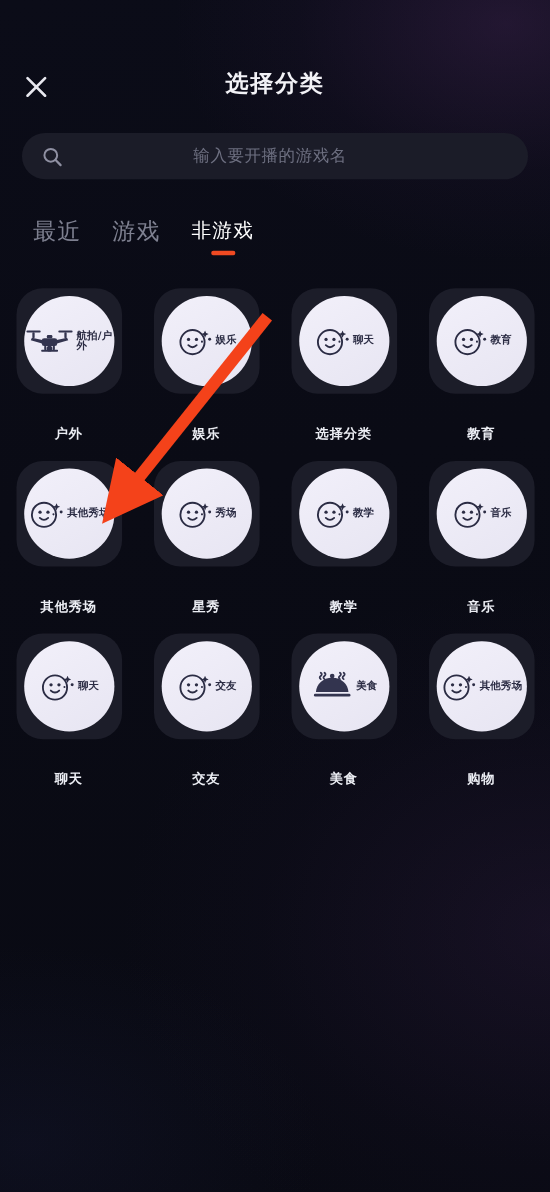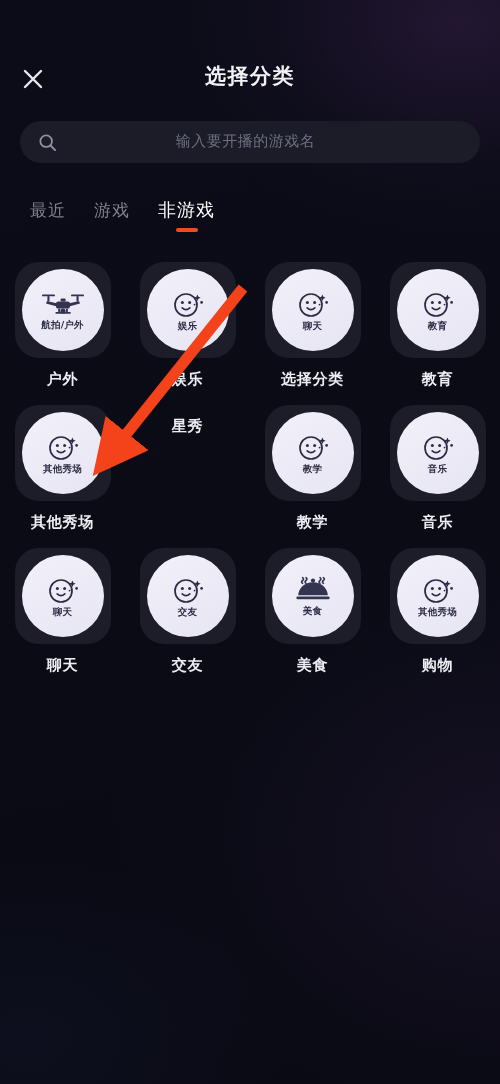--- a/index.html
+++ b/index.html
@@ -41,36 +41,36 @@
     background:#1b1c28;
     border-radius:21px;
     display:flex; align-items:center;
     cursor:text;
   }
   #search-icon { margin-left:18px; display:flex; }
   #search-input {
     flex:1; height:100%;
     background:transparent; border:none; outline:none;
     text-align:center;
-    font-family:Liberation Mono, monospace;
+    font-family:Liberation Serif, serif;
     font-size:15px; color:#a3a3a3;
     padding-right:46px;
     letter-spacing:0.5px;
   }
   #search-input::placeholder { color:#6d6f80; }
 
   
   #tabs {
     position:absolute; left:16px; top:198px;
     display:flex; align-items:flex-start;
   }
   .tab {
     position:relative;
     padding:0 14px;
-    font-size:17px;
+    font-size:21px;
     color:#7e8090;
     letter-spacing:1px;
     cursor:pointer;
     line-height:24px;
   }
   .tab.active { color:#ffffff; font-weight:400; font-size:18px; }
   .tab-underline {
     position:absolute; left:50%; transform:translateX(-50%);
     bottom:-10px; width:22px; height:4px;
     border-radius:2px;
@@ -88,32 +88,32 @@
   }
   .cat-card {
     width:96px; height:96px;
     background:#1c1d29;
     border-radius:24px;
     display:flex; align-items:center; justify-content:center;
   }
   .cat-circle {
     width:82px; height:82px; border-radius:50%;
     background:linear-gradient(150deg,#f2f0fa 0%,#e7e5f2 100%);
-    display:flex; flex-direction:column;
+    display:flex; flex-direction:row;
     align-items:center; justify-content:center;
     gap:2px;
   }
   .cat-glyph { display:block; }
   .cat-inner-text {
     font-size:9.5px; color:#2b2c44; font-weight:600;
     letter-spacing:0.2px; line-height:1;
   }
   .cat-label {
-    margin-top:12px;
-    font-size:15px; color:#eceef4; font-weight:600;
+    margin-top:28px;
+    font-size:12px; color:#eceef4; font-weight:600;
     letter-spacing:0.8px;
   }
 
   
   #arrow-annotation {
     position:absolute; left:0; top:0;
     width:500px; height:1084px;
     pointer-events:none;
   }
 </style>
@@ -247,20 +247,36 @@
     <circle cx="30.6" cy="13.4" r="1.35" fill="#2b2c44"></circle>
     <circle cx="23.6" cy="15.6" r="0.95" fill="#2b2c44"></circle>
   </svg>
               </span>
               <div class="cat-inner-text">其他秀场</div>
             </div>
           </div>
           <div class="cat-label">其他秀场</div>
         </div>
         <div class="cat-cell">
+          <div class="cat-card">
+            <div class="cat-circle">
+              <span>
+                <svg class="cat-glyph" width="34" height="30" viewBox="0 0 34 30">
+    <circle cx="15" cy="16" r="11" fill="none" stroke="#2b2c44" stroke-width="1.7"></circle>
+    <circle cx="11.4" cy="13.6" r="1.5" fill="#2b2c44"></circle>
+    <circle cx="18.6" cy="13.6" r="1.5" fill="#2b2c44"></circle>
+    <path d="M11.2 18.8 Q15 22.4 18.8 18.8" fill="none" stroke="#2b2c44" stroke-width="1.7" stroke-linecap="round"></path>
+    <path d="M26.4 5.4 l1.0 2.3 l2.3 1.0 l-2.3 1.0 l-1.0 2.3 l-1.0 -2.3 l-2.3 -1.0 l2.3 -1.0 z" fill="#2b2c44"></path>
+    <circle cx="30.6" cy="13.4" r="1.35" fill="#2b2c44"></circle>
+    <circle cx="23.6" cy="15.6" r="0.95" fill="#2b2c44"></circle>
+  </svg>
+              </span>
+              <div class="cat-inner-text">秀场</div>
+            </div>
+          </div>
           <div class="cat-label">星秀</div>
         </div>
         <div class="cat-cell">
           <div class="cat-card">
             <div class="cat-circle">
               <span>
                 <svg class="cat-glyph" width="34" height="30" viewBox="0 0 34 30">
     <circle cx="15" cy="16" r="11" fill="none" stroke="#2b2c44" stroke-width="1.7"></circle>
     <circle cx="11.4" cy="13.6" r="1.5" fill="#2b2c44"></circle>
     <circle cx="18.6" cy="13.6" r="1.5" fill="#2b2c44"></circle>

